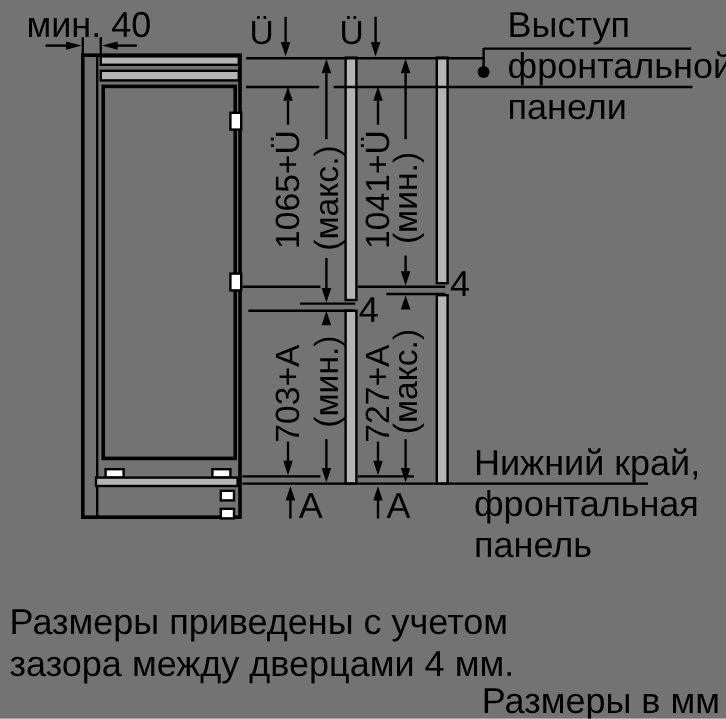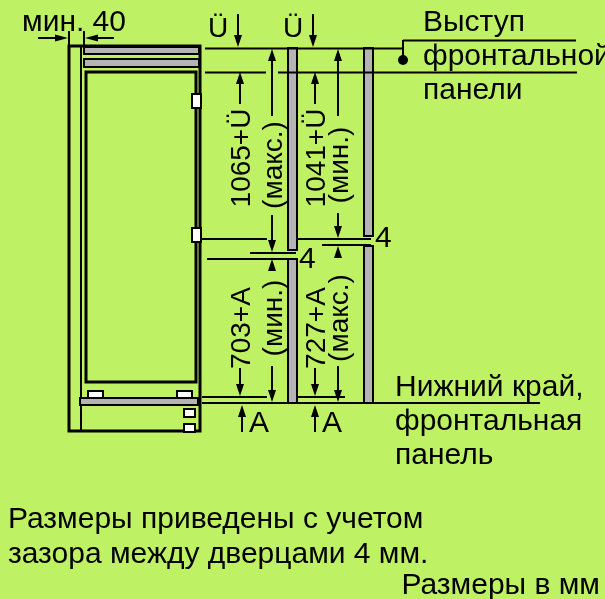--- a/index.html
+++ b/index.html
@@ -1,16 +1,16 @@
 <!DOCTYPE html>
 <html><head>
 <meta charset="utf-8">
 <style>
   html,body{margin:0;padding:0;background:#fff;}
-  .stage{position:relative;width:605px;height:599px;background:#bef264;overflow:hidden;}
+  .stage{position:relative;width:605px;height:599px;background:#737373;overflow:hidden;}
   svg{display:block;}
   .ln{stroke:#000;stroke-width:2;fill:none;}
   .thin{stroke-width:1.5;}
   .thick{stroke-width:3;}
   .blk{fill:#000;stroke:none;}
   .gray{fill:#b4b4b4;stroke:#000;stroke-width:2;}
   .wht{fill:#fff;stroke:#000;stroke-width:2;}
   .txt{font-family:"Liberation Sans",sans-serif;font-size:30px;fill:#000;}
   .dim{font-family:"Liberation Sans",sans-serif;font-size:28px;fill:#000;}
 </style>

